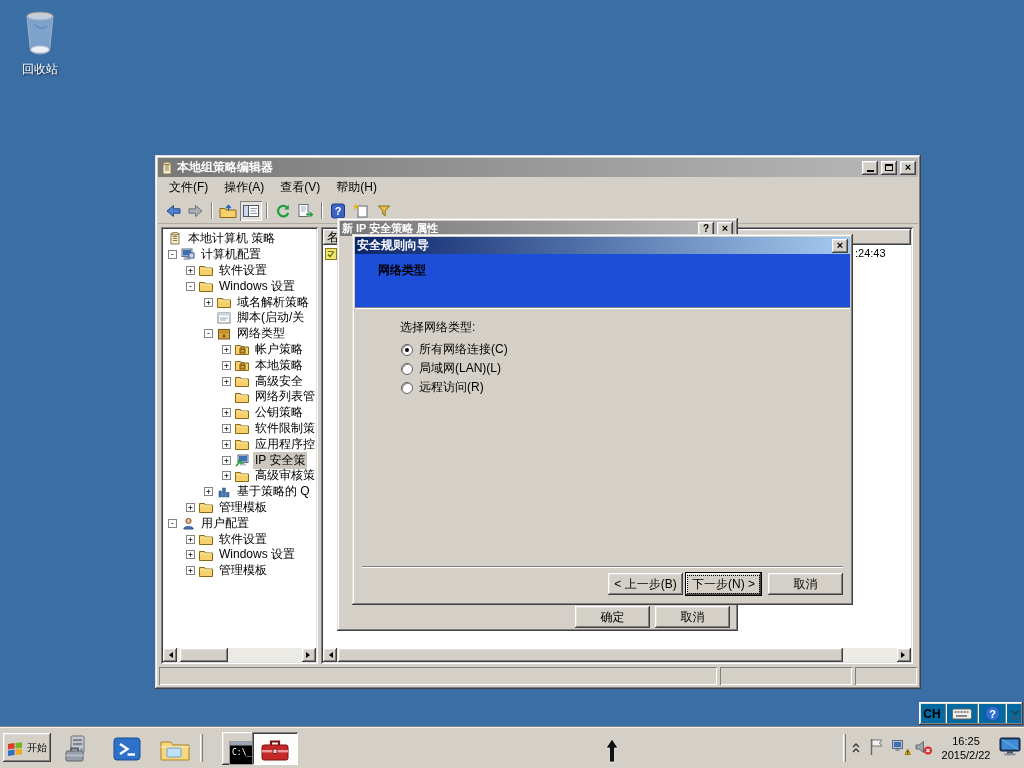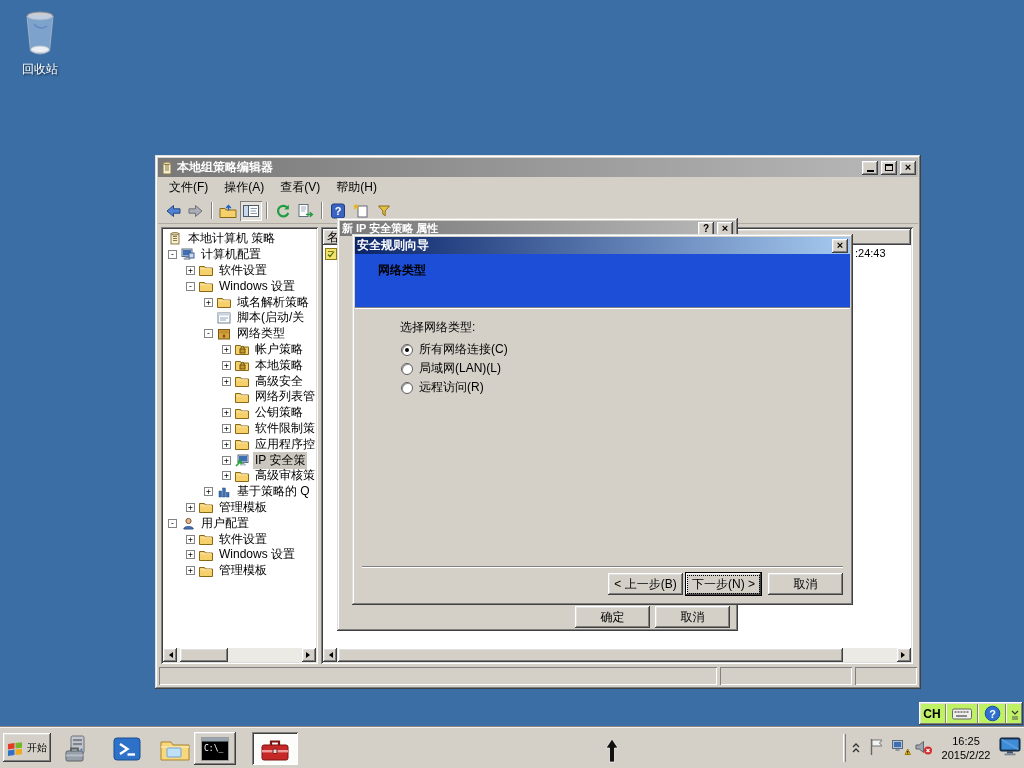--- a/index.html
+++ b/index.html
@@ -46,21 +46,21 @@
 .radio-row{display:flex;align-items:center;height:19px;gap:6px}
 .radio{width:12px;height:12px;border-radius:50%;background:#fff;border:1px solid #606060;box-shadow:inset 1px 1px rgba(64,64,64,.55),inset -1px -1px #fff;position:relative;flex:none}
 .radio.on::after{content:"";position:absolute;left:3px;top:3px;width:4px;height:4px;border-radius:50%;background:#000}
 .sepline{border-top:1px solid #808080;border-bottom:1px solid #fff}
 #taskbar{position:absolute;left:0;top:727px;width:1024px;height:41px;background:#D4D0C8;border-top:1px solid #F2F1ED;box-shadow:0 -1px 0 #8a867e}
 .ql{position:absolute;top:5px;width:34px;height:31px;display:flex;align-items:center;justify-content:center}
 .taskbtn{position:absolute;top:4px;height:33px;display:flex;align-items:center;justify-content:center}
 .taskbtn.active{background:#FCFCFA;box-shadow:inset 1px 1px #808080,inset -1px -1px #fff,inset 2px 2px #404040}
 .tdivider{position:absolute;top:6px;width:3px;height:28px;border-left:1px solid #fff;border-right:1px solid #808080}
 .trayicon{position:absolute;display:flex;align-items:center;justify-content:center}
-#langbar{position:absolute;left:919px;top:702px;width:104px;height:23px;background:#bef264;box-shadow:inset -1px -1px #404040,inset 1px 1px #fff,inset -2px -2px #808080,inset 2px 2px #DFDFDF;display:flex;align-items:stretch}
+#langbar{position:absolute;left:919px;top:702px;width:104px;height:23px;background:#0369a1;box-shadow:inset -1px -1px #404040,inset 1px 1px #fff,inset -2px -2px #808080,inset 2px 2px #DFDFDF;display:flex;align-items:stretch}
 .langcell{display:flex;align-items:center;justify-content:center;flex:none}
 .langdiv{width:2px;border-left:1px solid #808080;border-right:1px solid #fff;margin:2px 0}
 #recycle{position:absolute;left:12px;top:10px;width:56px;text-align:center}
 #recycle .lbl{color:#fff;margin-top:2px;text-shadow:1px 1px 2px #123}
 #clock{line-height:14px;font-size:11px;text-align:center}
 .wizhead-title{font-weight:bold}
 </style>
 </head>
 <body>
 
@@ -582,21 +582,21 @@
         <span class="ql" style="left: 158px;">
           <svg width="32" height="28">
             <path d="M2 7h10l2 3h16v15H2z" fill="#F9D77C" stroke="#A9852B"></path>
             <path d="M2 12h28" stroke="#FBE9B0" stroke-width="1.5"></path>
             <rect x="8" y="13" width="14" height="9" rx="1" fill="#BFE0F7" stroke="#6FA6D2"></rect>
           </svg>
         </span>
       </div>
     <div class="tdivider" style="left:200px"></div>
     <div id="taskbuttons">
-        <div class="taskbtn btn" style="left: 194px; width: 42px;">
+        <div class="taskbtn btn" style="left: 222px; width: 42px; align-items: flex-end;">
           <span style="display: flex;">
             <svg width="28" height="24">
               <rect x="0.5" y="0.5" width="27" height="23" fill="#000" stroke="#999"></rect>
               <rect x="0.5" y="0.5" width="27" height="4" fill="#9AA4AE"></rect>
               <text x="3" y="14" fill="#fff" font-size="8" font-family="DejaVu Sans Mono,monospace">C:\_</text>
             </svg>
           </span>
         </div>
         <div class="taskbtn active" style="left: 252px; width: 46px;">
           <span style="display: flex;">

